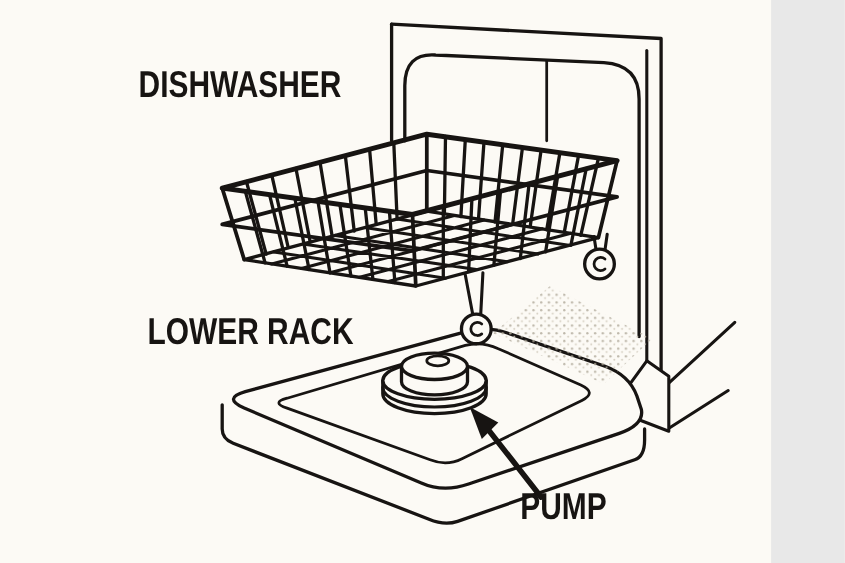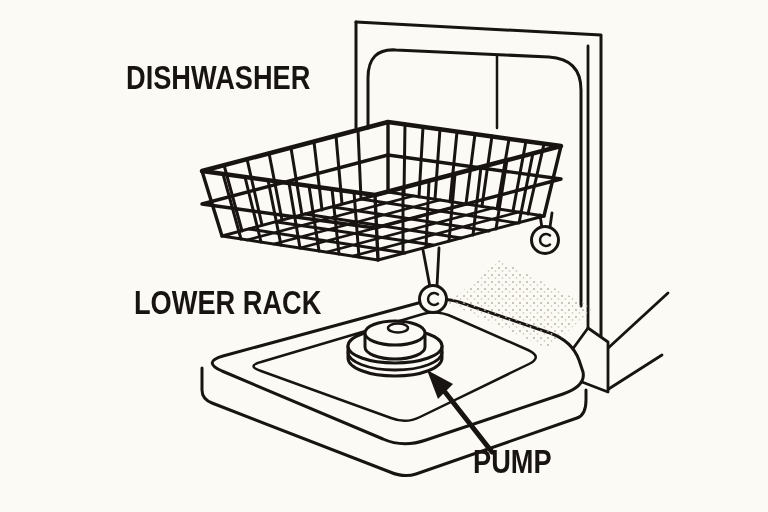--- a/index.html
+++ b/index.html
@@ -1,18 +1,18 @@
 <!DOCTYPE html>
 <html style="--bg: #fcfaf5; --ink: #171412;"><head>
 <meta charset="utf-8">
 <style>
   :root { --bg:#fcfaf5; --ink:#171412; }
   html,body{margin:0;padding:0;}
   body{background:#e8e8e8;font-family:"Liberation Sans","DejaVu Sans",sans-serif;}
-  .stage{position:relative;width:768px;height:512px;background:var(--bg);overflow:hidden;}
+  .stage{position:relative;width:701px;height:512px;background:var(--bg);overflow:hidden;}
   svg{position:absolute;left:0;top:0;}
   .ln{fill:none;stroke:var(--ink);stroke-linecap:round;stroke-linejoin:round;}
   .solid{fill:var(--bg);stroke:var(--ink);stroke-linecap:round;stroke-linejoin:round;}
   .w45{stroke-width:4.5px;} .w35{stroke-width:3.4px;} .w3{stroke-width:3px;}
   .w28{stroke-width:2.8px;} .w25{stroke-width:2.5px;} .w5{stroke-width:5px;}
   .label{position:absolute;color:var(--ink);font-weight:700;font-size:34px;
          line-height:1;letter-spacing:0px;transform:scaleX(.8);transform-origin:0 50%;
          white-space:nowrap;}
   #lbl-dishwasher{left:126px;top:60px;}
   #lbl-lower-rack{left:134px;top:285px;}

